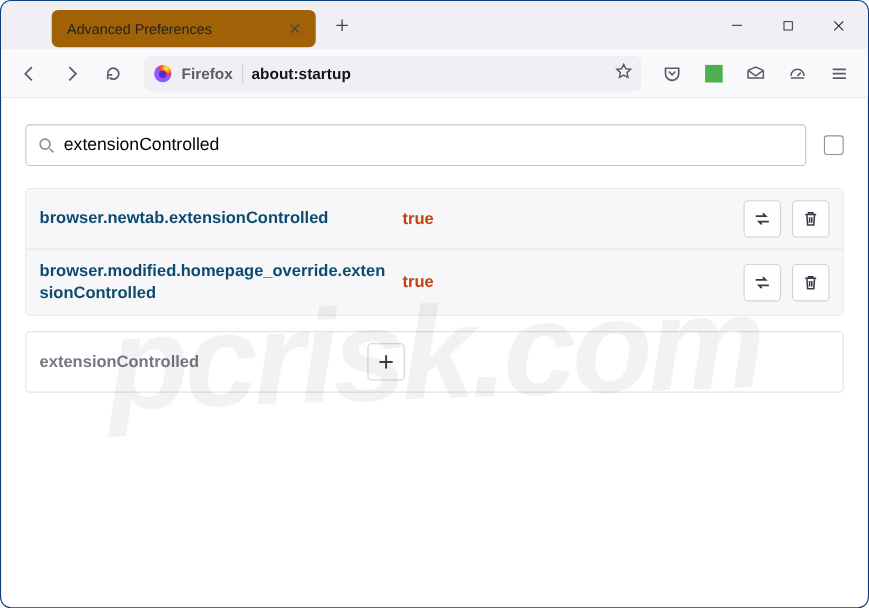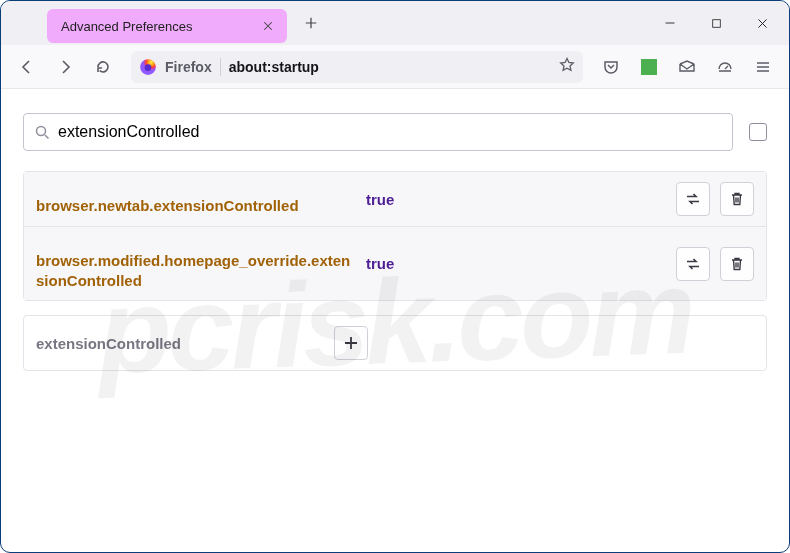--- a/index.html
+++ b/index.html
@@ -18,21 +18,21 @@
     display: flex;
     align-items: center;
     background: #f0f0f4;
     border-top-left-radius: 9px;
     border-top-right-radius: 9px;
     padding: 0 4px 0 0;
   }
   .tab {
     display: flex;
     align-items: center;
-    background: #f0abfc;
+    background: #a16207;
     border-radius: 6px;
     height: 34px;
     margin: 6px 0 0 46px;
     padding: 0 10px 0 14px;
     width: 240px;
     font-size: 13px;
     color: #222;
   }
   .tab-close {
     margin-left: auto;
@@ -136,30 +136,29 @@
     display: flex;
     align-items: center;
     padding: 10px 12px;
     gap: 10px;
     background: #f7f7fa;
   }
   .pref-row + .pref-row { border-top: 1px solid #e3e3ea; }
   .pref-name {
     font-weight: 700;
     font-size: 15px;
-    color: #a16207;
+    color: #0c4a6e;
     width: 320px;
     word-break: break-word;
     line-height: 1.3;
-    margin-top: 14px;
   }
   .pref-val {
     font-weight: 700;
     font-size: 15px;
-    color: #4c1d95;
+    color: #c2410c;
     flex: 1;
   }
   .iconbtn {
     width: 34px; height: 34px;
     border: 1px solid #d0d0d8;
     border-radius: 4px;
     background: #fefeff;
     display: flex; align-items: center; justify-content: center;
     cursor: pointer;
     color: #3a3a44;

